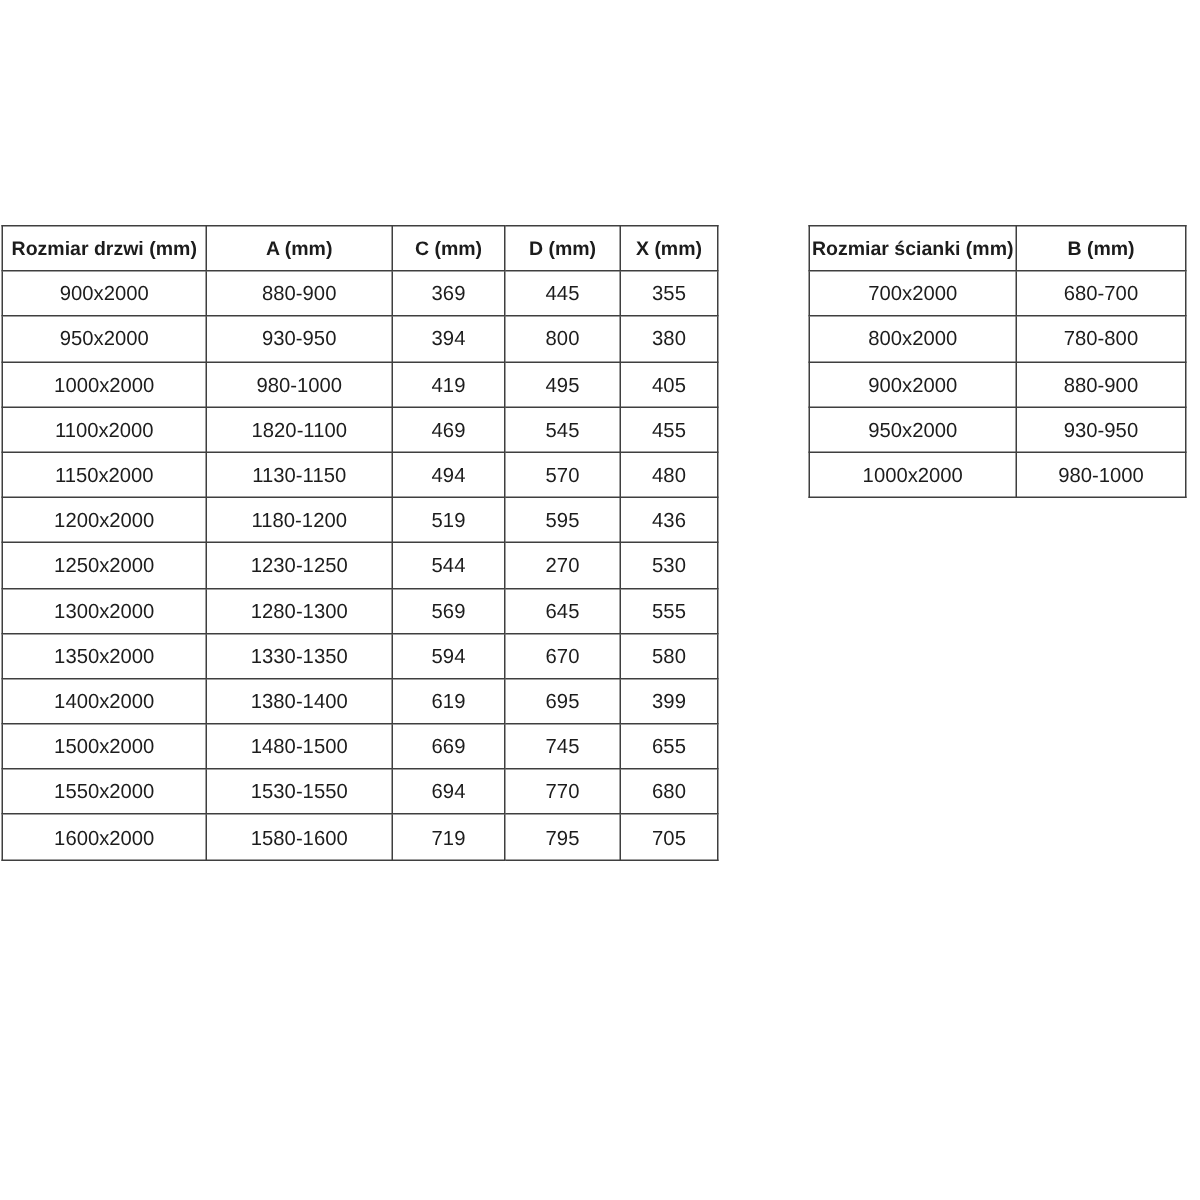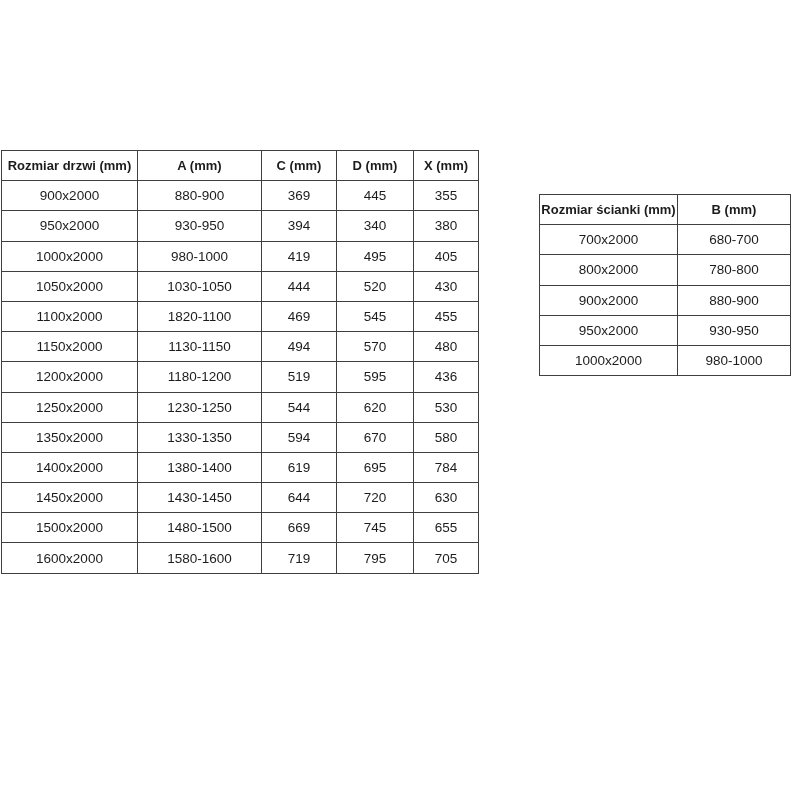--- a/index.html
+++ b/index.html
@@ -41,21 +41,20 @@
   }
   #door-table {
     left: 1px;
     top: 150px;
     width: 477px;
   }
   #wall-table {
     left: 539px;
     top: 150px;
     width: 251px;
-    margin-top: 44px;
   }
 </style>
 </head>
 <body>
 
 <div class="page">
 
   <table class="spec" id="door-table">
     <colgroup>
       <col style="width:136px">
@@ -78,38 +77,31 @@
           <td>900x2000</td>
           <td>880-900</td>
           <td>369</td>
           <td>445</td>
           <td>355</td>
         </tr>
         <tr>
           <td>950x2000</td>
           <td>930-950</td>
           <td>394</td>
-          <td>340</td>
+          <td>800</td>
           <td>380</td>
         </tr>
         <tr>
           <td>1000x2000</td>
           <td>980-1000</td>
           <td>419</td>
           <td>495</td>
           <td>405</td>
         </tr>
         <tr>
-          <td>1050x2000</td>
-          <td>1030-1050</td>
-          <td>444</td>
-          <td>520</td>
-          <td>430</td>
-        </tr>
-        <tr>
           <td>1100x2000</td>
           <td>1820-1100</td>
           <td>469</td>
           <td>545</td>
           <td>455</td>
         </tr>
         <tr>
           <td>1150x2000</td>
           <td>1130-1150</td>
           <td>494</td>
@@ -120,50 +112,57 @@
           <td>1200x2000</td>
           <td>1180-1200</td>
           <td>519</td>
           <td>595</td>
           <td>436</td>
         </tr>
         <tr>
           <td>1250x2000</td>
           <td>1230-1250</td>
           <td>544</td>
-          <td>620</td>
+          <td>270</td>
           <td>530</td>
+        </tr>
+        <tr>
+          <td>1300x2000</td>
+          <td>1280-1300</td>
+          <td>569</td>
+          <td>645</td>
+          <td>555</td>
         </tr>
         <tr>
           <td>1350x2000</td>
           <td>1330-1350</td>
           <td>594</td>
           <td>670</td>
           <td>580</td>
         </tr>
         <tr>
           <td>1400x2000</td>
           <td>1380-1400</td>
           <td>619</td>
           <td>695</td>
-          <td>784</td>
-        </tr>
-        <tr>
-          <td>1450x2000</td>
-          <td>1430-1450</td>
-          <td>644</td>
-          <td>720</td>
-          <td>630</td>
+          <td>399</td>
         </tr>
         <tr>
           <td>1500x2000</td>
           <td>1480-1500</td>
           <td>669</td>
           <td>745</td>
           <td>655</td>
+        </tr>
+        <tr>
+          <td>1550x2000</td>
+          <td>1530-1550</td>
+          <td>694</td>
+          <td>770</td>
+          <td>680</td>
         </tr>
         <tr>
           <td>1600x2000</td>
           <td>1580-1600</td>
           <td>719</td>
           <td>795</td>
           <td>705</td>
         </tr>
       </tbody>
   </table>

